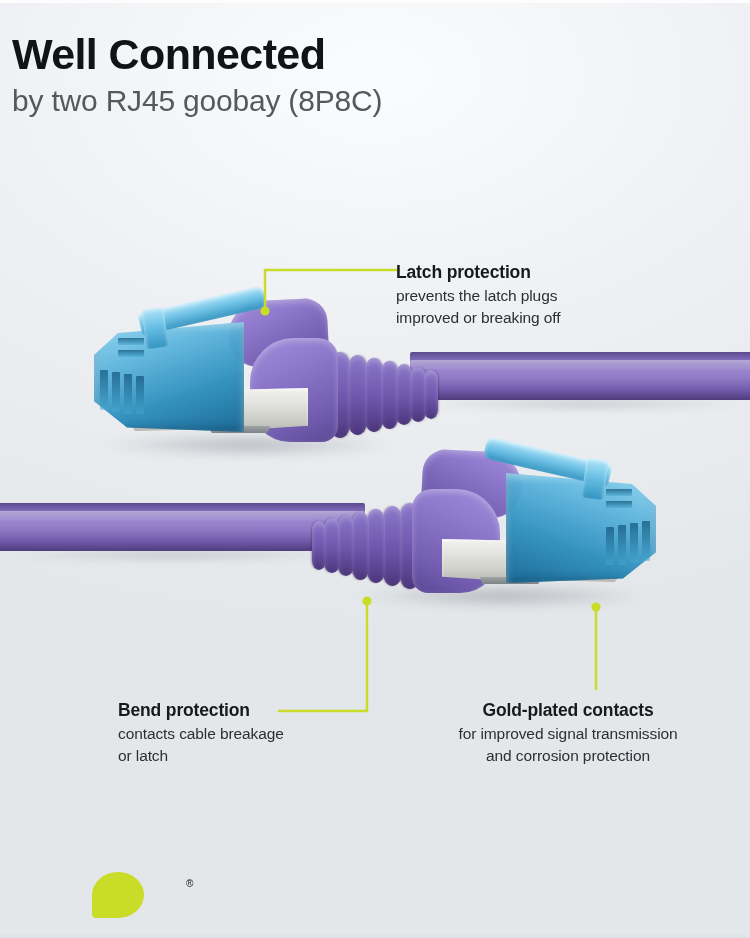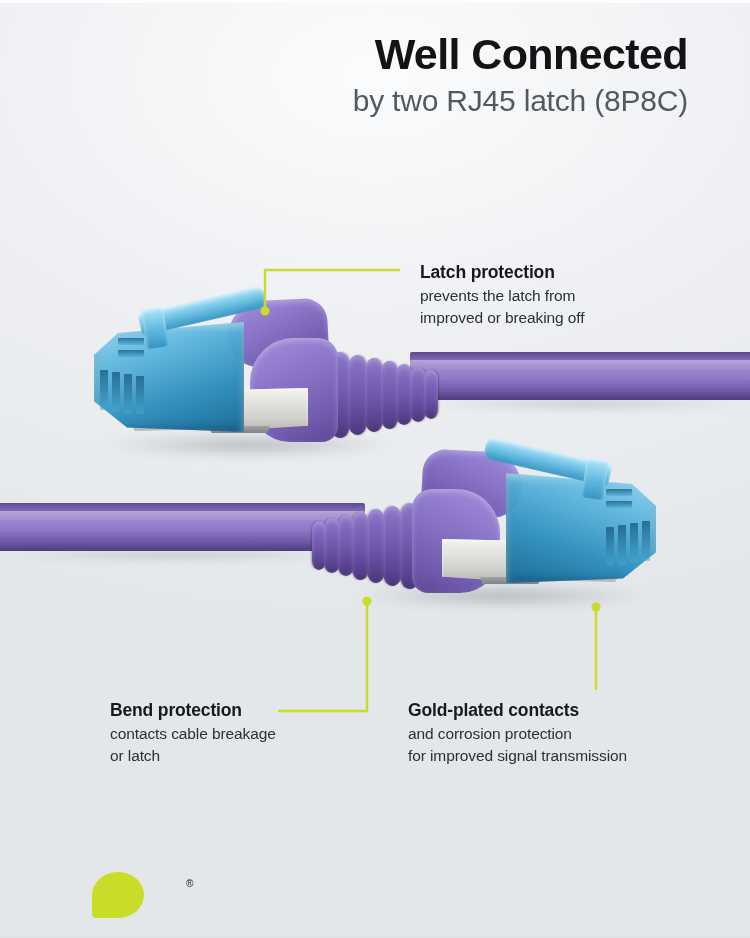--- a/index.html
+++ b/index.html
@@ -10,21 +10,21 @@
   }
   #page{
     position:relative;width:750px;height:938px;overflow:hidden;
     background:
       radial-gradient(120% 60% at 50% 8%, #fbfcfd 0%, #eef0f3 45%, #e4e7ea 100%);
   }
   .edge-top{position:absolute;left:0;top:0;width:750px;height:3px;background:#fdfdfe;}
   .edge-bottom{position:absolute;left:0;bottom:0;width:750px;height:3px;background:#dfe2e6;}
 
   
-  .header{position:absolute;left:6px;top:32px;width:682px;text-align:right;}
+  .header{position:absolute;left:12px;top:32px;width:682px;text-align:left;}
   .title{
     font-size:43px;font-weight:700;color:#111315;letter-spacing:-0.6px;
     line-height:1.05;margin:0;
   }
   .subtitle{
     font-size:30px;font-weight:400;color:#55595e;letter-spacing:-0.2px;
     line-height:1.2;margin:6px 0 0 0;
   }
 
   
@@ -140,21 +140,21 @@
 </style>
 </head>
 <body>
 
 <div id="page">
 
   <div class="edge-top"></div>
 
   <div class="header">
     <h1 class="title">Well Connected</h1>
-    <p class="subtitle">by two RJ45 latch (8P8C)</p>
+    <p class="subtitle">by two RJ45 goobay (8P8C)</p>
   </div>
 
   <div class="cable-shadow" style="left:420px;top:396px;width:330px;"></div>
   <div class="cable" id="cable-top">
     <div class="body"></div>
     <div class="gloss"></div>
   </div>
 
   <div class="plug" style="left:78px;top:286px;width:350px;height:170px;">
 
@@ -249,36 +249,36 @@
     <polyline points="265,311 265,270 400,270" fill="none" stroke="#c8dc28" stroke-width="2.4"></polyline>
     <circle cx="265" cy="311" r="4.6" fill="#c8dc28"></circle>
 
     <polyline points="367,601 367,711 278,711" fill="none" stroke="#c8dc28" stroke-width="2.4"></polyline>
     <circle cx="367" cy="601" r="4.6" fill="#c8dc28"></circle>
 
     <line x1="596" y1="607" x2="596" y2="690" stroke="#c8dc28" stroke-width="2.4"></line>
     <circle cx="596" cy="607" r="4.6" fill="#c8dc28"></circle>
   </svg>
 
-  <div class="callout" style="left:420px;top:262px;width:300px;">
+  <div class="callout" style="left:396px;top:262px;width:300px;">
     <h3>Latch protection</h3>
-    <p>prevents the latch from</p>
+    <p>prevents the latch plugs</p>
     <p>improved or breaking off</p>
   </div>
 
-  <div class="callout" style="left:110px;top:700px;width:260px;">
+  <div class="callout" style="left:118px;top:700px;width:260px;">
     <h3>Bend protection</h3>
     <p>contacts cable breakage</p>
     <p>or latch</p>
   </div>
 
-  <div class="callout" style="left:408px;top:700px;width:300px;">
+  <div class="callout" style="left:418px;top:700px;width:300px;text-align:center;">
     <h3>Gold-plated contacts</h3>
+    <p>for improved signal transmission</p>
     <p>and corrosion protection</p>
-    <p>for improved signal transmission</p>
   </div>
 
   <div class="logo">
     <div class="logo-bubble"></div>
     <div class="logo-reg">®</div>
   </div>
 
   <div class="edge-bottom"></div>
 </div>
 

